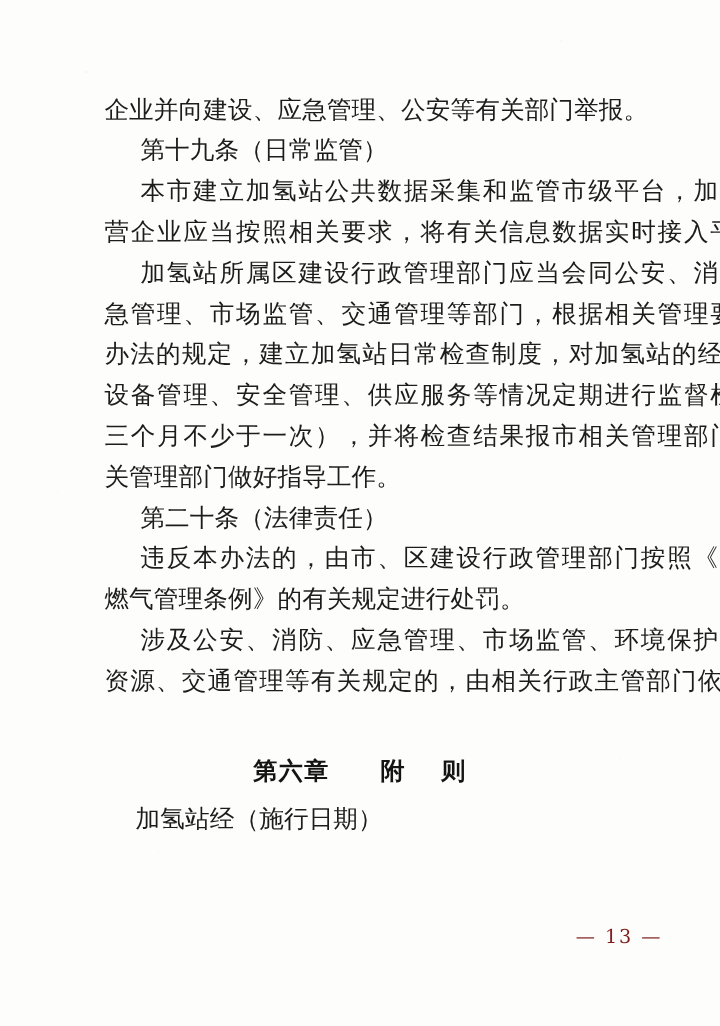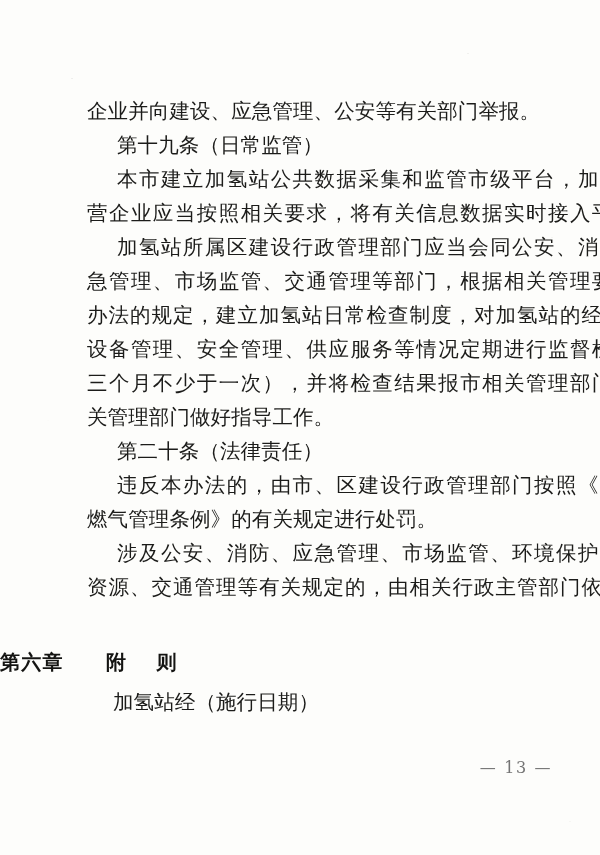--- a/index.html
+++ b/index.html
@@ -32,21 +32,20 @@
       radial-gradient(circle at 86% 74%, rgba(90,90,80,.07) 0 .5px, transparent .6px),
       radial-gradient(circle at 22% 83%, rgba(90,90,80,.08) 0 .5px, transparent .6px),
       radial-gradient(circle at 63% 91%, rgba(90,90,80,.07) 0 .5px, transparent .6px),
       radial-gradient(circle at 95% 96%, rgba(90,90,80,.06) 0 .5px, transparent .6px);
     opacity: .85;
   }
 
   .page {
     position: absolute;
     inset: 0;
-    margin-top: 20px;
   }
 
   
   .body-text {
     position: absolute;
     left: 87px;
     top: 74px;
     width: 436px;
   }
 
@@ -67,45 +66,45 @@
 
   .indent-1 { padding-left: 26px; }
   .indent-2 { padding-left: 30px; }
 
   
   .chapter-heading {
     position: absolute;
     left: 0;
     top: 629px;
     width: 600px;
-    text-align: left;
+    text-align: center;
     font-size: 20px;
     font-weight: bold;
     color: #141412;
     font-family: "DejaVu Sans", "Liberation Sans", sans-serif;
     letter-spacing: 1.2px;
   }
   .chapter-heading .ch-gap { display: inline-block; width: 26px; }
   .chapter-heading .ch-gap-sm { display: inline-block; width: 13px; }
 
   
   .tail-text {
     position: absolute;
     left: 87px;
     top: 665px;
     width: 436px;
   }
 
   
   .page-number {
     position: absolute;
-    top: 738px;
+    top: 771px;
     right: 48px;
     font-size: 16px;
-    color: #737373;
+    color: #7f1d1d;
     letter-spacing: 1.6px;
     font-family: "DejaVu Serif", "Liberation Serif", serif;
   }
 </style>
 </head>
 <body>
 
 <div class="page">
 
   <div class="paper-grain"></div>

